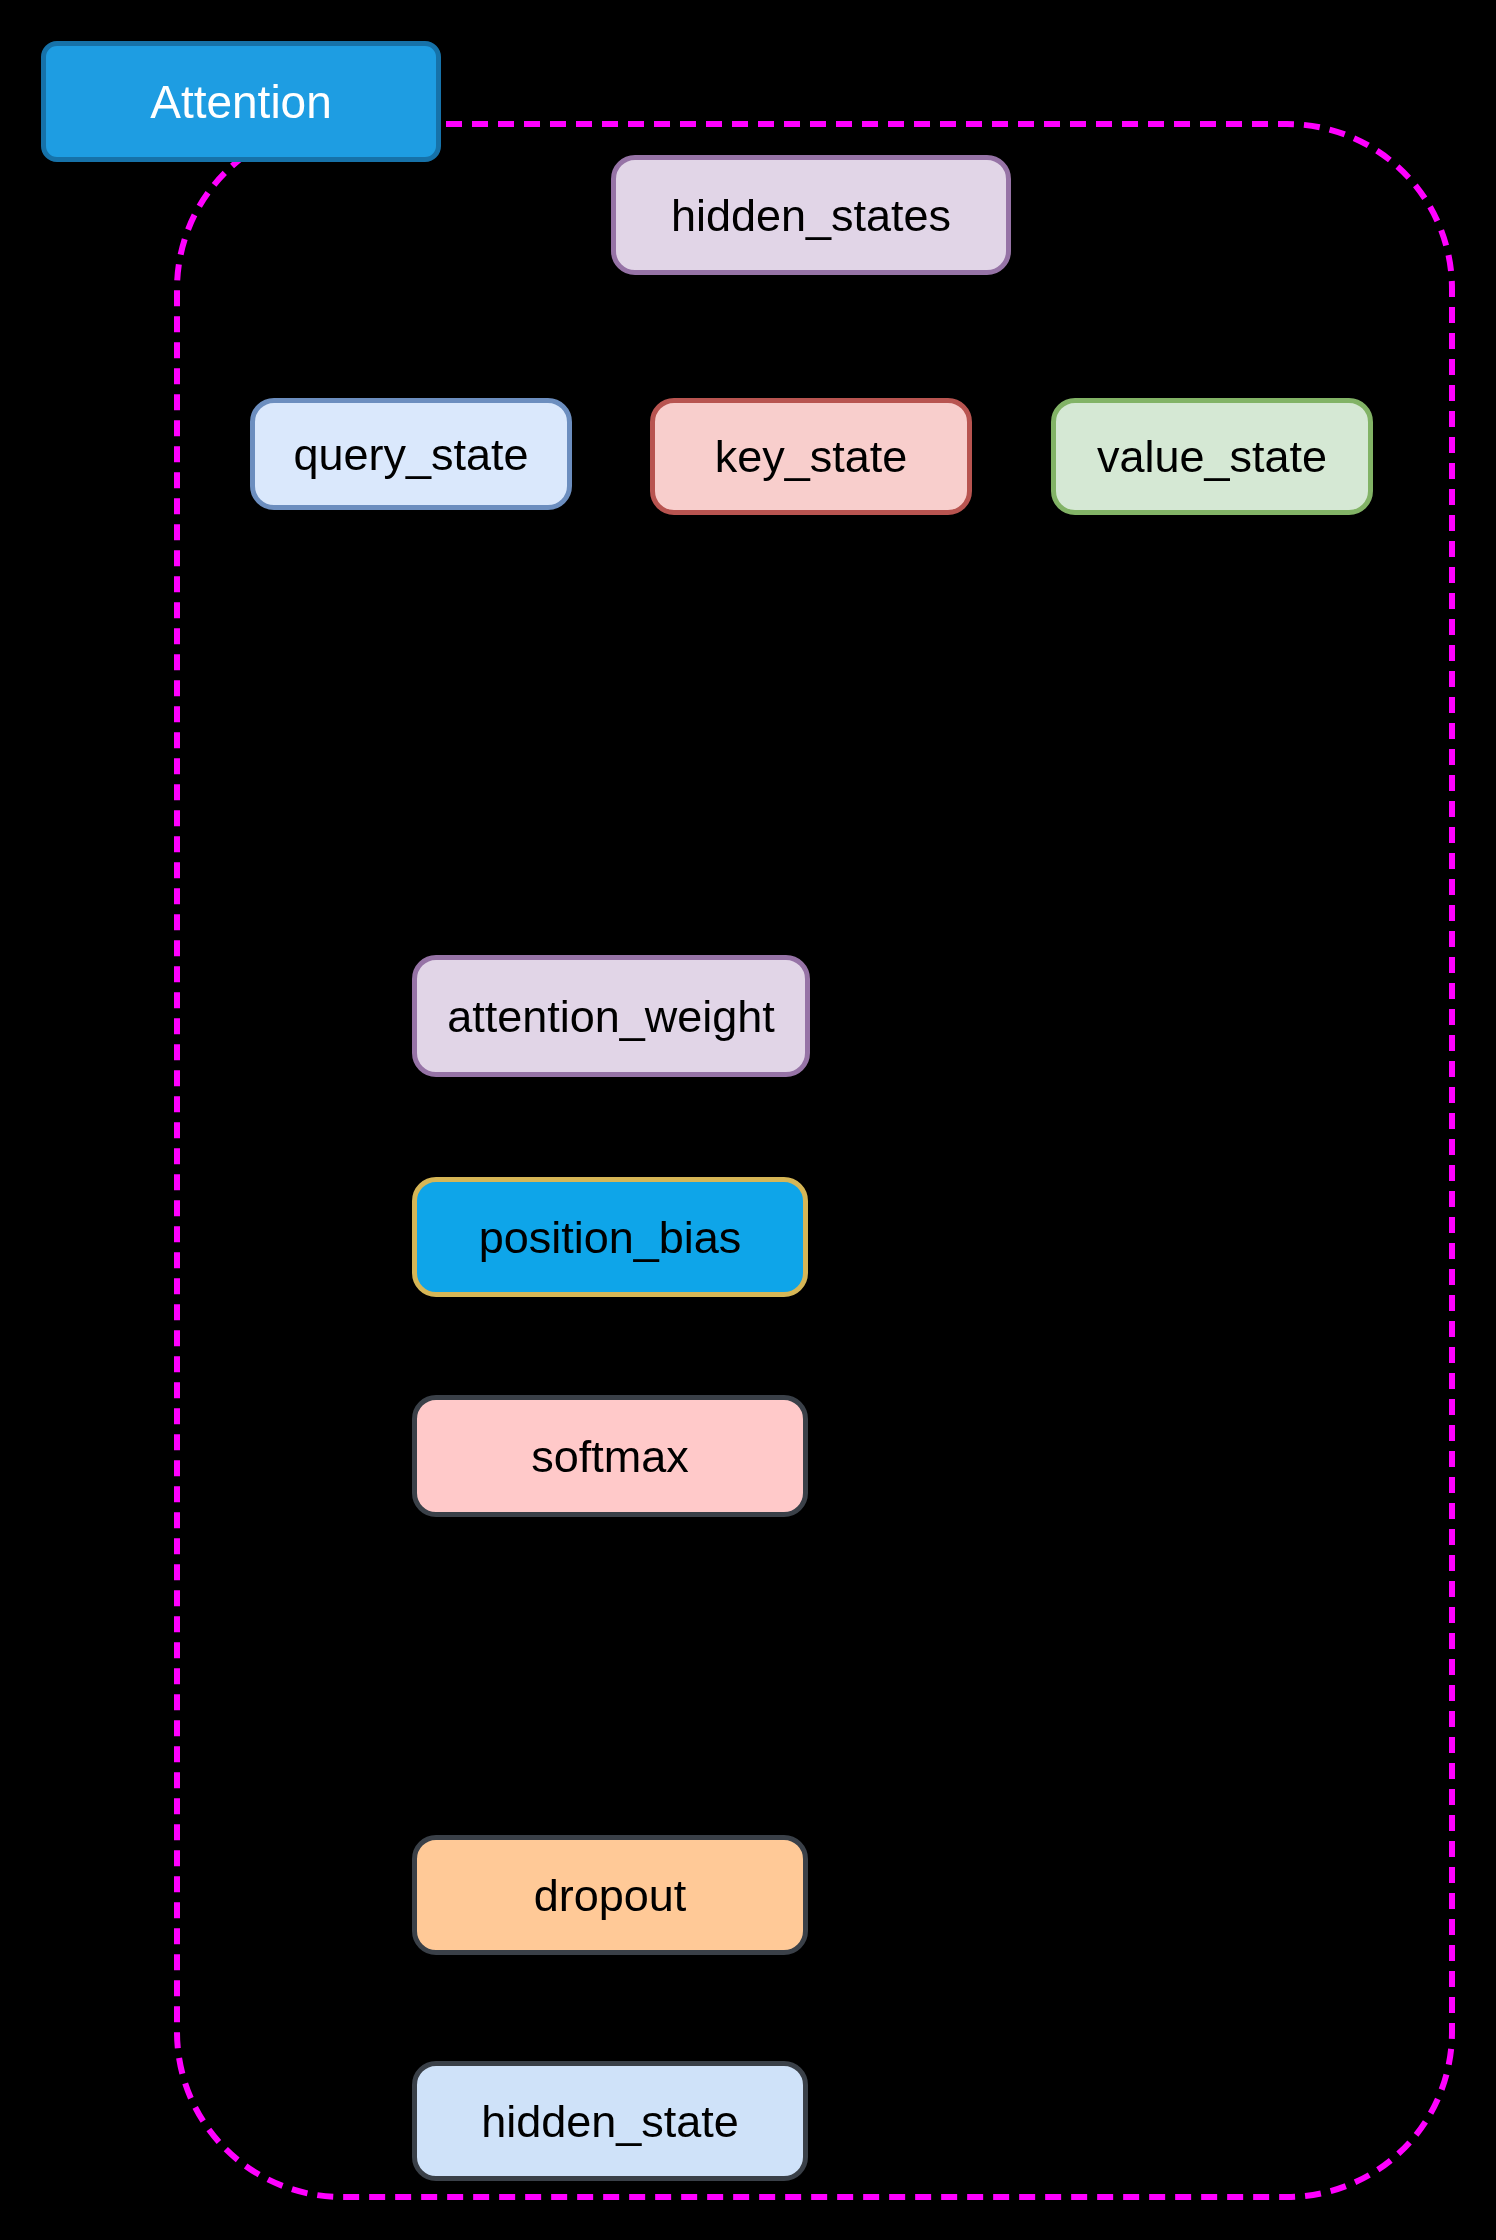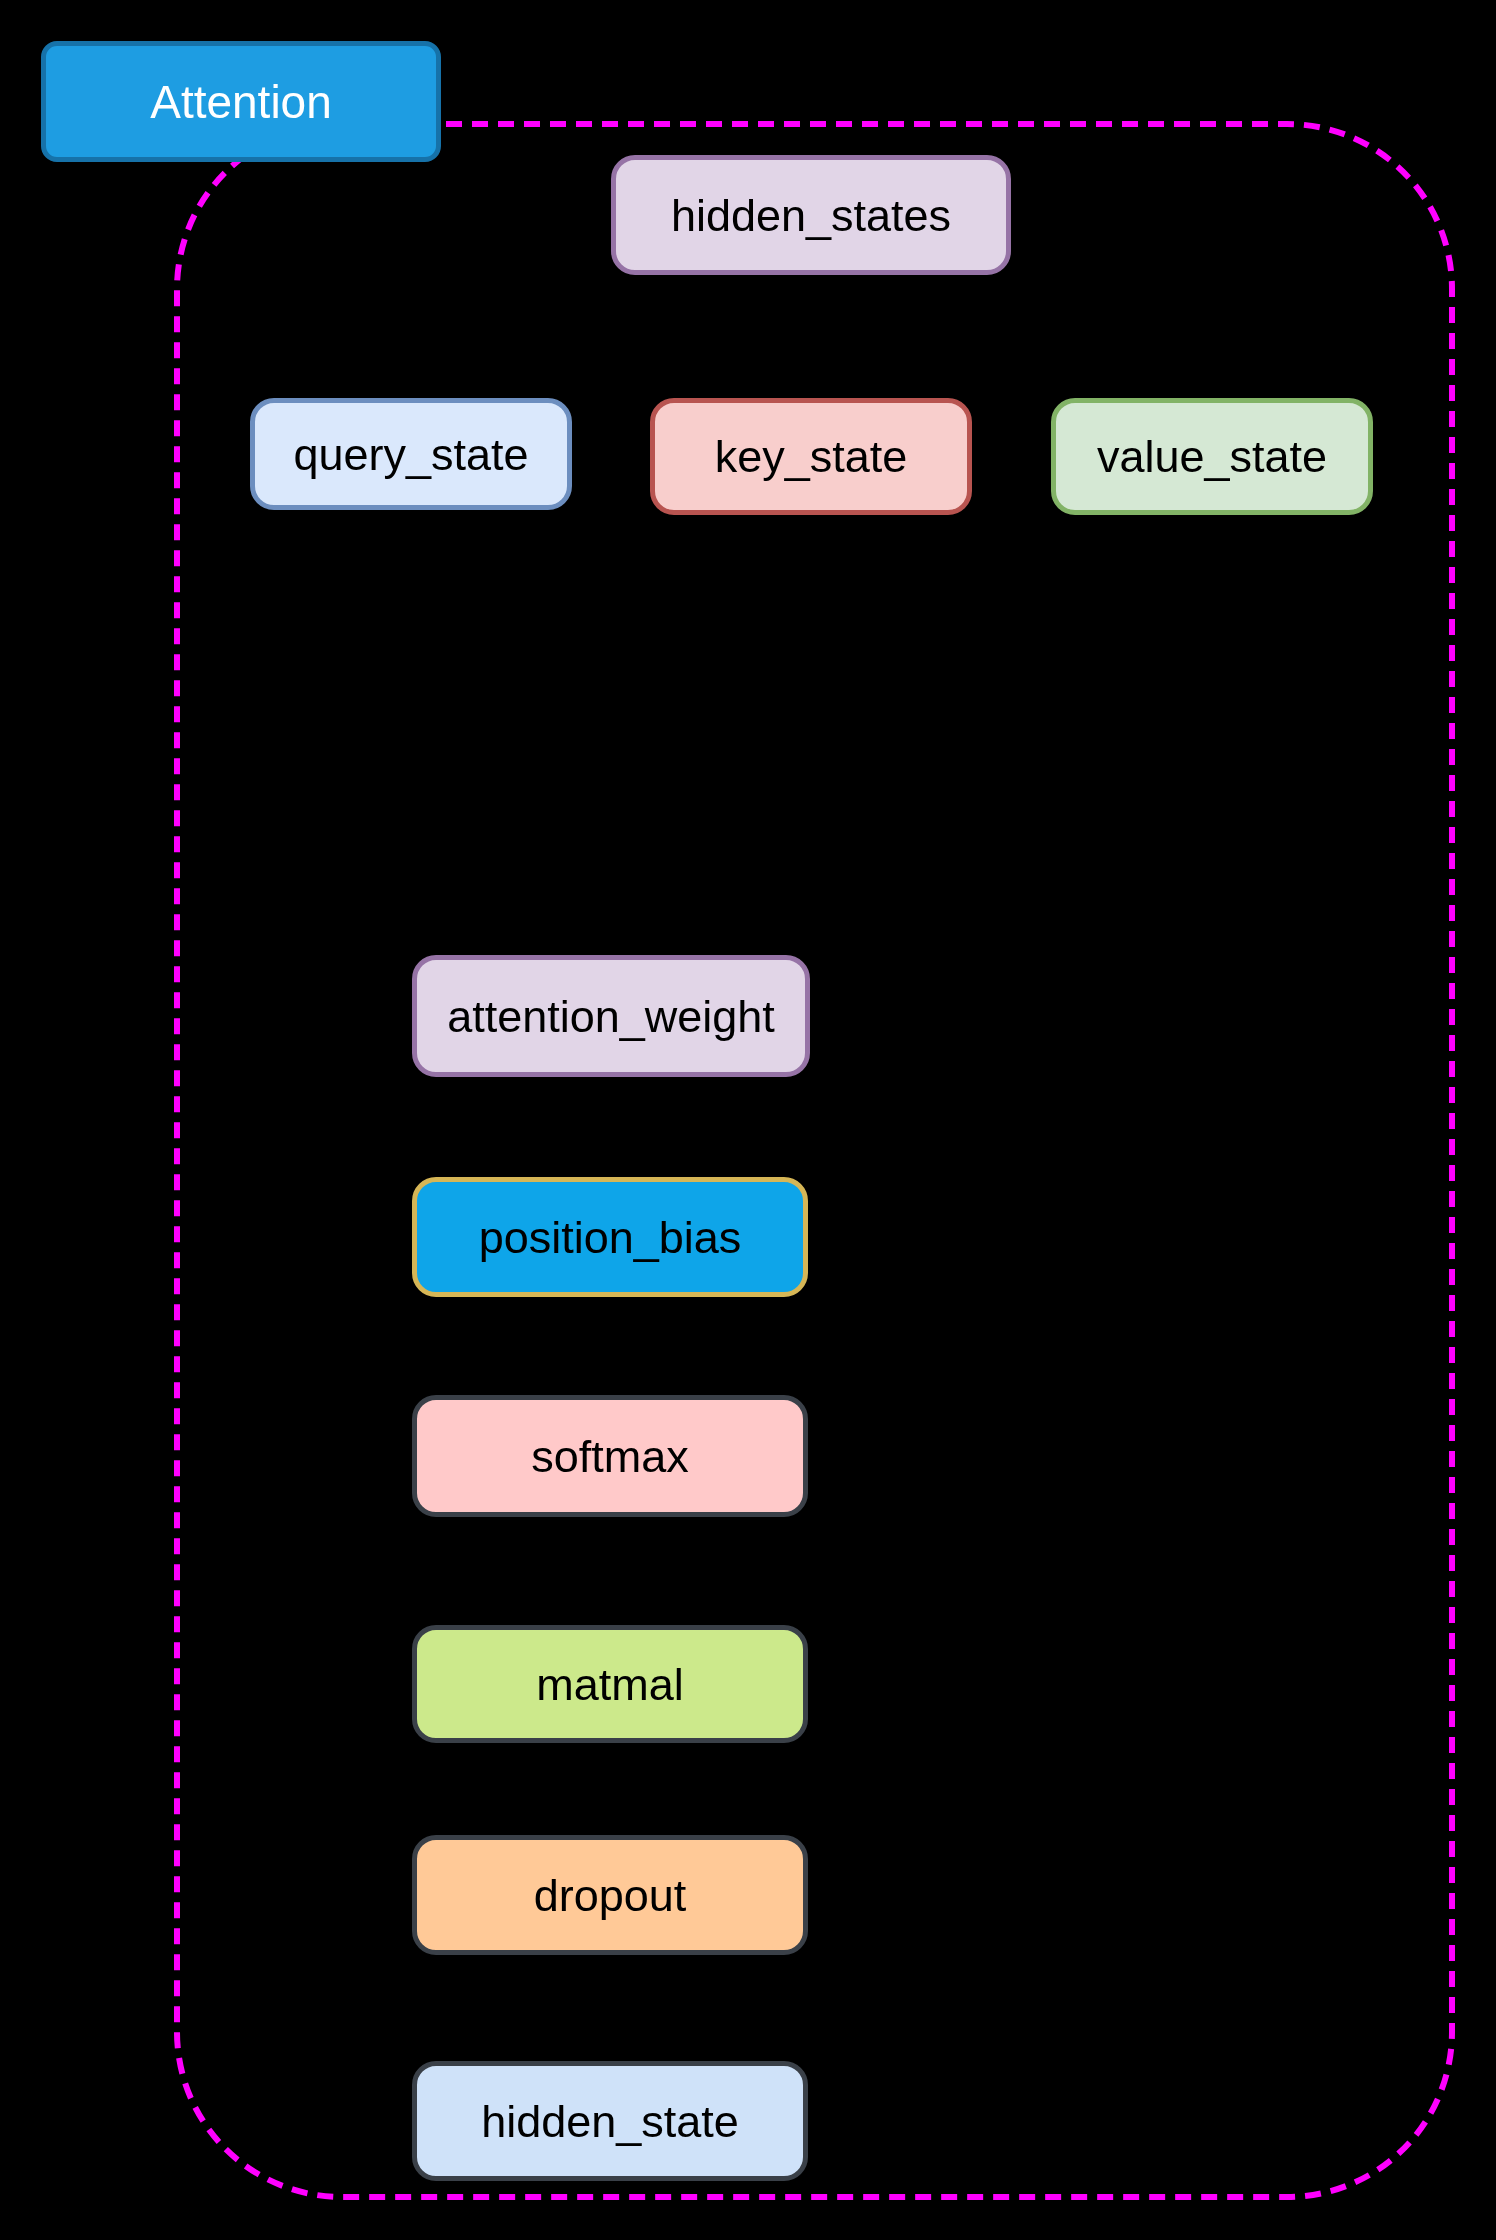--- a/index.html
+++ b/index.html
@@ -116,23 +116,20 @@
   </div>
 
   <div class="node" id="n-position-bias" style="background-color: #0ea5e9; border-color: rgb(214, 182, 86);">
     <span>position_bias</span>
   </div>
 
   <div class="node" id="n-softmax" style="background-color: rgb(255, 201, 201); border-color: rgb(58, 64, 72);">
     <span>softmax</span>
   </div>
 
-  <div class="node" id="n-matmal" style="background-color: rgb(204, 233, 139); border-color: rgb(58, 64, 72);">
-    <span>matmal</span>
-  </div>
 
   <div class="node" id="n-dropout" style="background-color: rgb(255, 201, 151); border-color: rgb(58, 64, 72);">
     <span>dropout</span>
   </div>
 
   <div class="node" id="n-hidden-state" style="background-color: rgb(207, 226, 249); border-color: rgb(58, 64, 72); margin-top: 24px;">
     <span>hidden_state</span>
   </div>
 
 </div>

